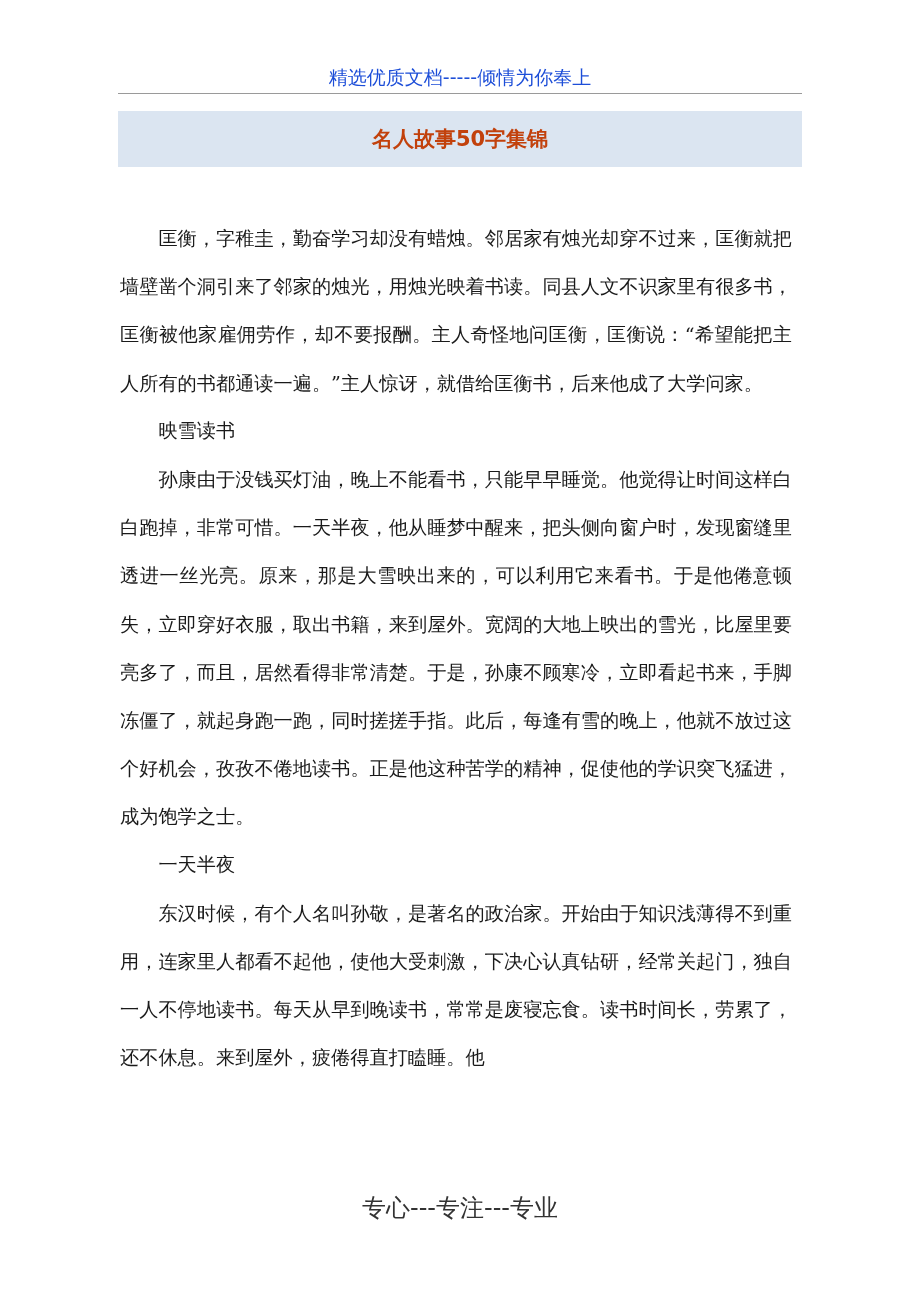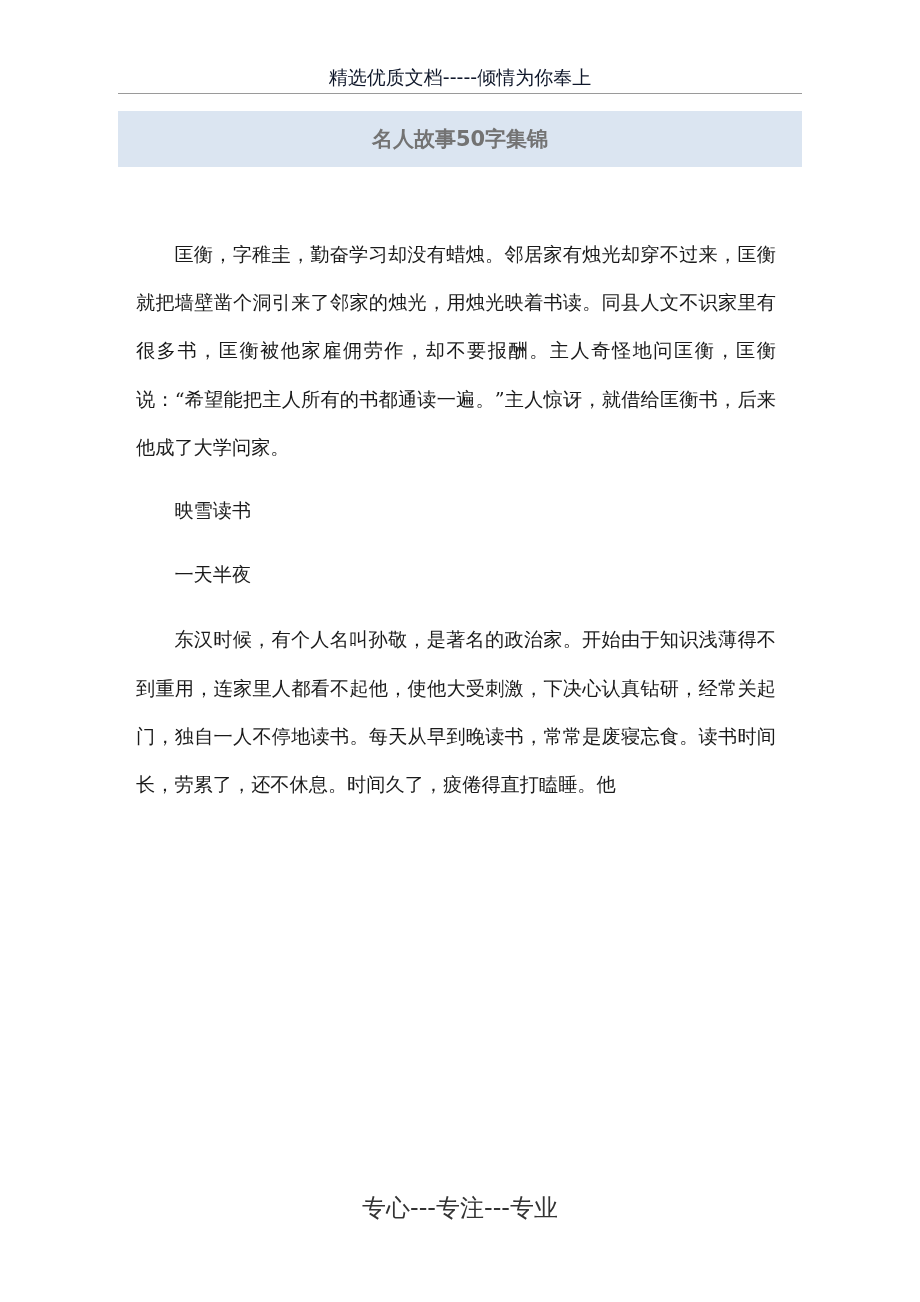--- a/index.html
+++ b/index.html
@@ -16,21 +16,21 @@
       color: #111111;
     }
     .page-header {
       position: absolute;
       left: 118px;
       top: 64px;
       width: 684px;
       text-align: center;
       font-size: 19px;
       line-height: 26px;
-      color: #0f172a;
+      color: #1d4ed8;
       font-family: "DejaVu Sans", "Liberation Sans", sans-serif;
       letter-spacing: 0px;
     }
     .header-rule {
       position: absolute;
       left: 118px;
       top: 93px;
       width: 684px;
       height: 0;
       border-top: 1.5px solid #9a9a9a;
@@ -43,36 +43,36 @@
       height: 56px;
       background: #dbe5f1;
       display: flex;
       align-items: center;
       justify-content: center;
     }
     .title-text {
       font-family: "DejaVu Sans", "Liberation Sans", sans-serif;
       font-weight: bold;
       font-size: 21px;
-      color: #737373;
+      color: #c2410c;
       letter-spacing: 0px;
     }
     .body-text {
       position: absolute;
       left: 120px;
       top: 215px;
       width: 672px;
       font-size: 19.2px;
       line-height: 48.2px;
       text-align: justify;
       text-justify: inter-character;
       color: #1a1a1a;
     }
     .body-text p {
-      margin: 16px;
+      margin: 0;
       text-indent: 2em;
     }
     .body-text p.subhead {
       text-indent: 2em;
       font-family: Liberation Mono, monospace;
     }
     .page-footer {
       position: absolute;
       left: 118px;
       top: 1195px;
@@ -90,17 +90,18 @@
 <div class="page-header">精选优质文档-----倾情为你奉上</div>
 <div class="header-rule"></div>
 
 <div class="title-band">
   <span class="title-text">名人故事50字集锦</span>
 </div>
 
 <div class="body-text">
   <p>匡衡，字稚圭，勤奋学习却没有蜡烛。邻居家有烛光却穿不过来，匡衡就把墙壁凿个洞引来了邻家的烛光，用烛光映着书读。同县人文不识家里有很多书，匡衡被他家雇佣劳作，却不要报酬。主人奇怪地问匡衡，匡衡说：“希望能把主人所有的书都通读一遍。”主人惊讶，就借给匡衡书，后来他成了大学问家。</p>
   <p class="subhead">映雪读书</p>
+  <p>孙康由于没钱买灯油，晚上不能看书，只能早早睡觉。他觉得让时间这样白白跑掉，非常可惜。一天半夜，他从睡梦中醒来，把头侧向窗户时，发现窗缝里透进一丝光亮。原来，那是大雪映出来的，可以利用它来看书。于是他倦意顿失，立即穿好衣服，取出书籍，来到屋外。宽阔的大地上映出的雪光，比屋里要亮多了，而且，居然看得非常清楚。于是，孙康不顾寒冷，立即看起书来，手脚冻僵了，就起身跑一跑，同时搓搓手指。此后，每逢有雪的晚上，他就不放过这个好机会，孜孜不倦地读书。正是他这种苦学的精神，促使他的学识突飞猛进，成为饱学之士。</p>
   <p class="subhead">一天半夜</p>
-  <p>东汉时候，有个人名叫孙敬，是著名的政治家。开始由于知识浅薄得不到重用，连家里人都看不起他，使他大受刺激，下决心认真钻研，经常关起门，独自一人不停地读书。每天从早到晚读书，常常是废寝忘食。读书时间长，劳累了，还不休息。时间久了，疲倦得直打瞌睡。他</p>
+  <p>东汉时候，有个人名叫孙敬，是著名的政治家。开始由于知识浅薄得不到重用，连家里人都看不起他，使他大受刺激，下决心认真钻研，经常关起门，独自一人不停地读书。每天从早到晚读书，常常是废寝忘食。读书时间长，劳累了，还不休息。来到屋外，疲倦得直打瞌睡。他</p>
 </div>
 
 <div class="page-footer">专心---专注---专业</div>
 
 </body></html>

